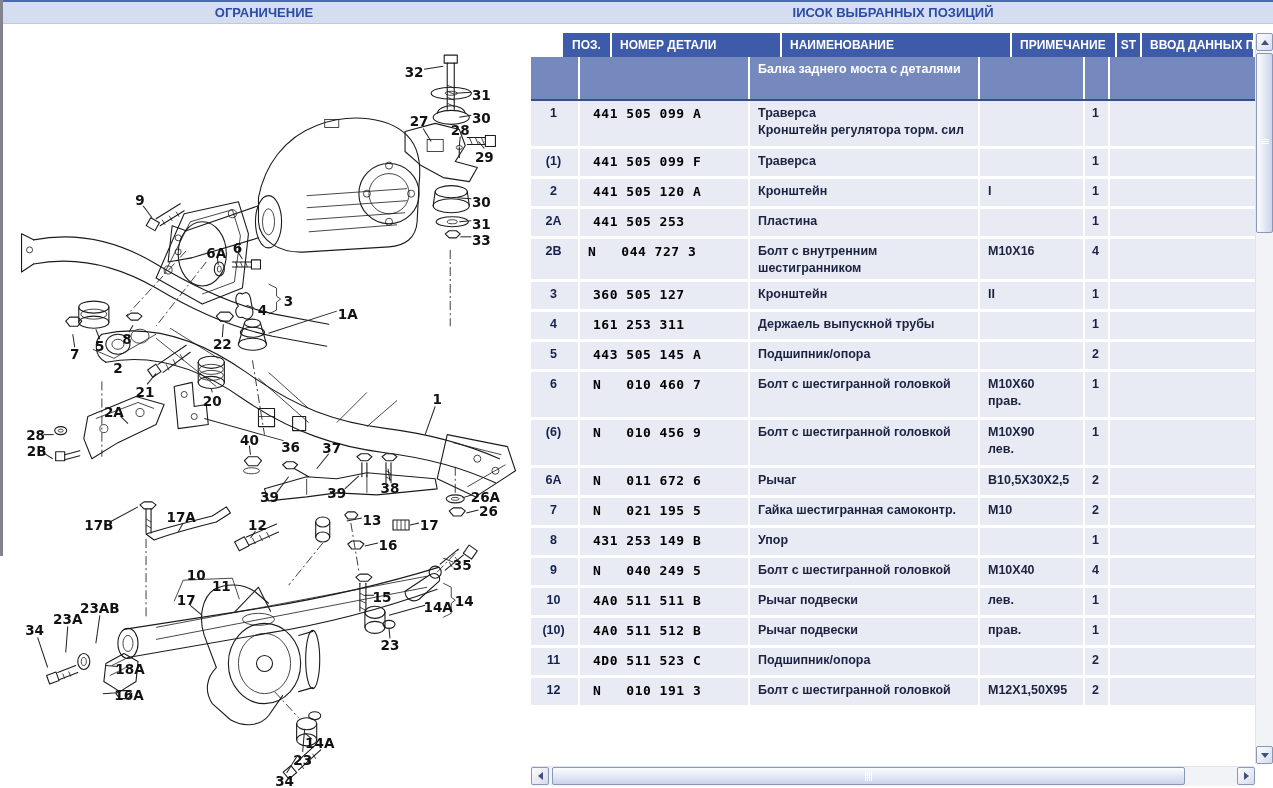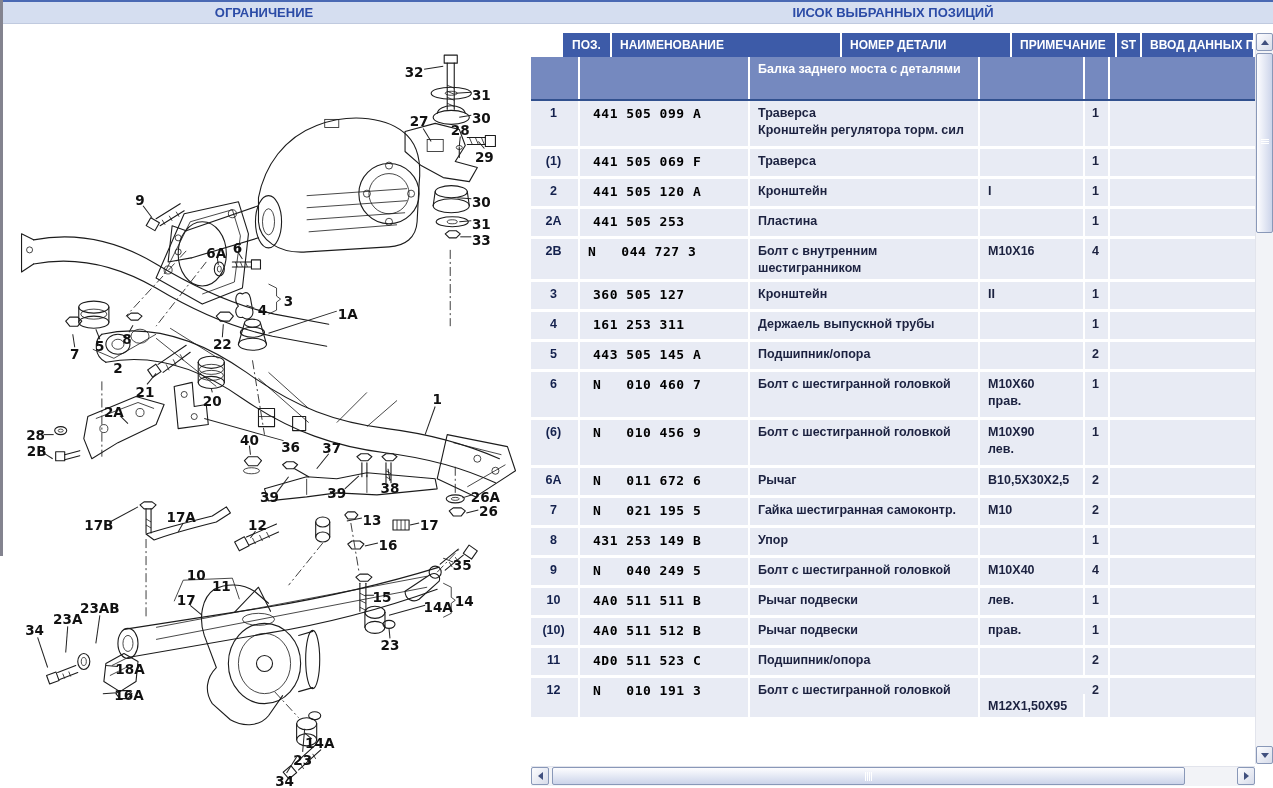--- a/index.html
+++ b/index.html
@@ -413,22 +413,22 @@
           <text x="296" y="737" text-anchor="middle" class="callout-text">23</text>
           <line x1="280" y1="745" x2="290" y2="729" class="leader"></line>
           <text x="278" y="758" text-anchor="middle" class="callout-text">34</text>
         </g>
     </svg>
   </div>
 
   <div class="table-panel">
     <div class="thead" id="thead">
         <div class="th center" style="width: 49px;">ПОЗ.</div>
+        <div class="th" style="width: 170px;">НОМЕР ДЕТАЛИ</div>
         <div class="th" style="width: 230px;">НАИМЕНОВАНИЕ</div>
-        <div class="th" style="width: 170px;">НОМЕР ДЕТАЛИ</div>
         <div class="th" style="width: 105px;">ПРИМЕЧАНИЕ</div>
         <div class="th center" style="width: 25px;">ST</div>
         <div class="th" style="width: 145px; flex: 1 1 0%;">ВВОД ДАННЫХ ПО М</div>
       </div>
     <div id="tbody">
         <div class="trow group" style="min-height: 44px;">
           <div class="td pos" style="width: 49px;"></div>
           <div class="td num" style="width: 170px;"></div>
           <div class="td name" style="width: 230px;">Балка заднего моста с деталями</div>
           <div class="td note" style="width: 105px;"></div>
@@ -439,21 +439,21 @@
           <div class="td pos" style="width: 49px;">1</div>
           <div class="td num" style="width: 170px;">441 505 099 A</div>
           <div class="td name" style="width: 230px;">Траверса
 Кронштейн регулятора торм. сил</div>
           <div class="td note" style="width: 105px;"></div>
           <div class="td st" style="width: 25px;">1</div>
           <div class="td input" style="width: 145px; flex: 1 1 0%;"></div>
         </div>
         <div class="trow" style="min-height: 30px;">
           <div class="td pos" style="width: 49px;">(1)</div>
-          <div class="td num" style="width: 170px;">441 505 069 F</div>
+          <div class="td num" style="width: 170px;">441 505 099 F</div>
           <div class="td name" style="width: 230px;">Траверса</div>
           <div class="td note" style="width: 105px;"></div>
           <div class="td st" style="width: 25px;">1</div>
           <div class="td input" style="width: 145px; flex: 1 1 0%;"></div>
         </div>
         <div class="trow" style="min-height: 30px;">
           <div class="td pos" style="width: 49px;">2</div>
           <div class="td num" style="width: 170px;">441 505 120 A</div>
           <div class="td name" style="width: 230px;">Кронштейн</div>
           <div class="td note" style="width: 105px;">I</div>
@@ -571,21 +571,21 @@
           <div class="td num" style="width: 170px;">4D0 511 523 C</div>
           <div class="td name" style="width: 230px;">Подшипник/опора</div>
           <div class="td note" style="width: 105px;"></div>
           <div class="td st" style="width: 25px;">2</div>
           <div class="td input" style="width: 145px; flex: 1 1 0%;"></div>
         </div>
         <div class="trow" style="min-height: 30px;">
           <div class="td pos" style="width: 49px;">12</div>
           <div class="td num" style="width: 170px;">N   010 191 3</div>
           <div class="td name" style="width: 230px;">Болт с шестигранной головкой</div>
-          <div class="td note" style="width: 105px; margin-top: 16px;">M12X1,50X95</div>
+          <div class="td note" style="width: 105px;">M12X1,50X95</div>
           <div class="td st" style="width: 25px;">2</div>
           <div class="td input" style="width: 145px; flex: 1 1 0%;"></div>
         </div>
       </div>
   </div>
 
   <div class="vtrack"></div>
   <div class="sb-btn" style="left:1253px;top:33px;width:17px;height:18px;">
       <span class="tri-up"></span>
     </div>

